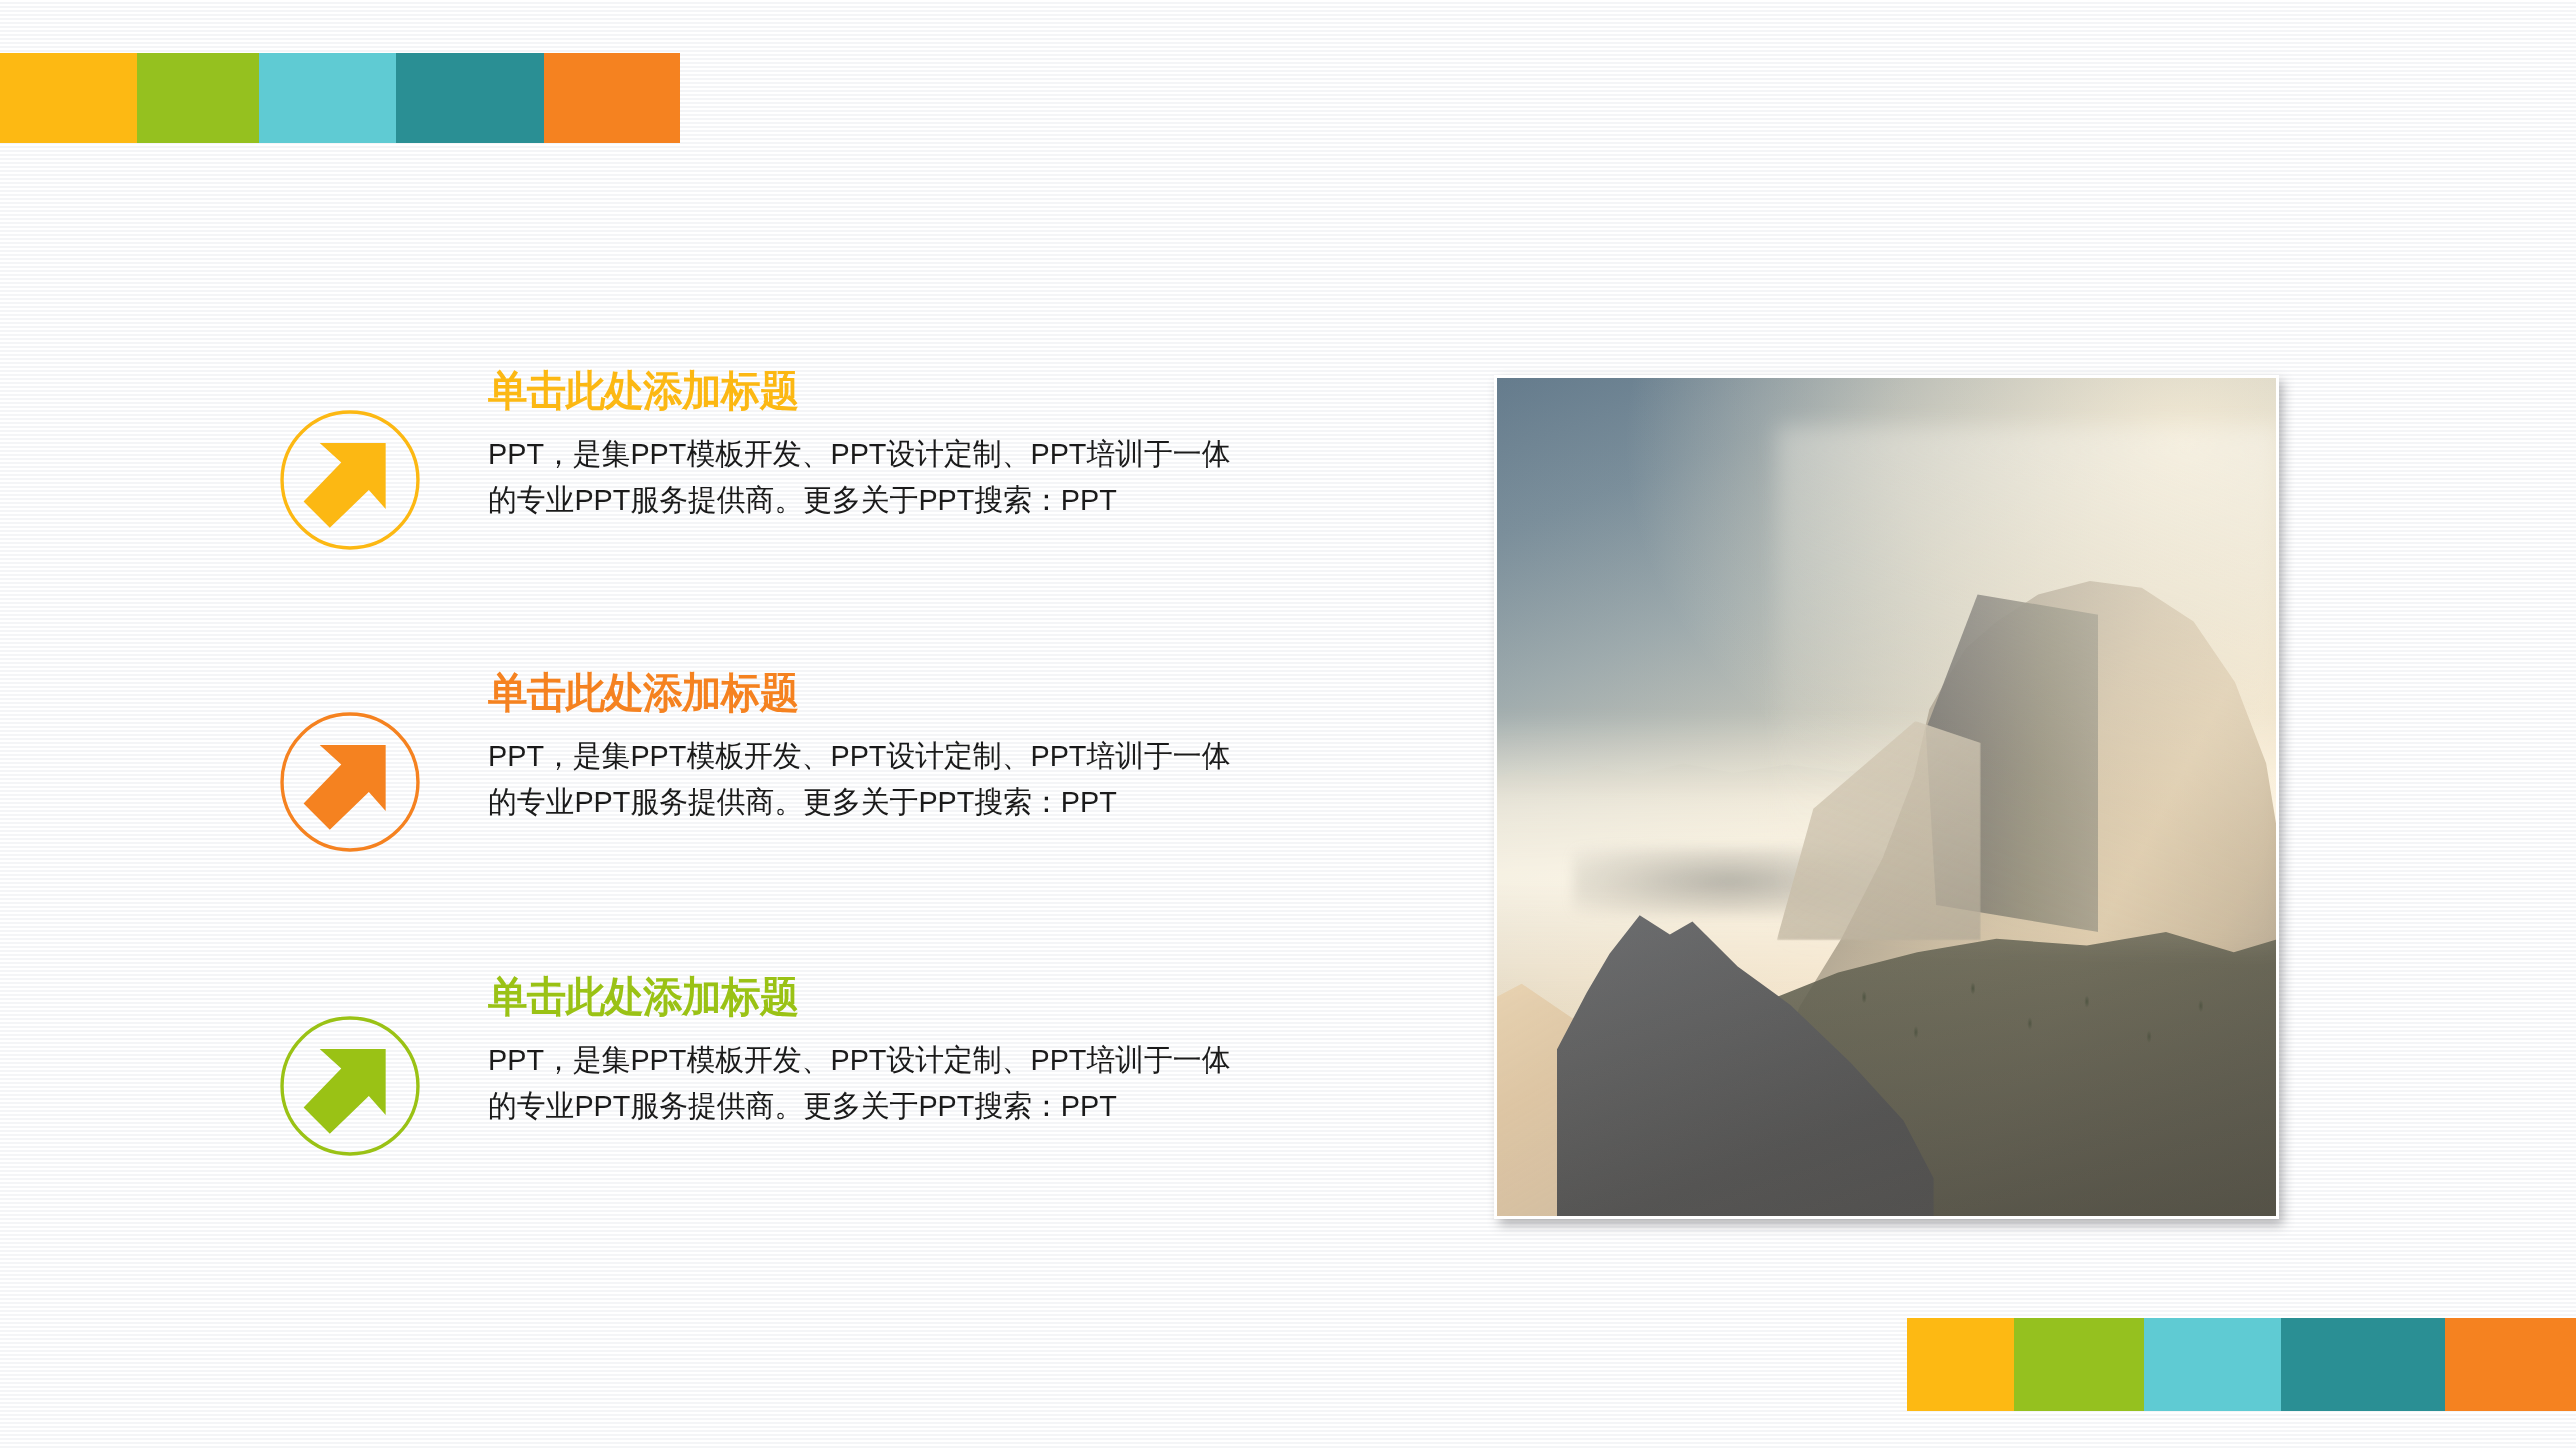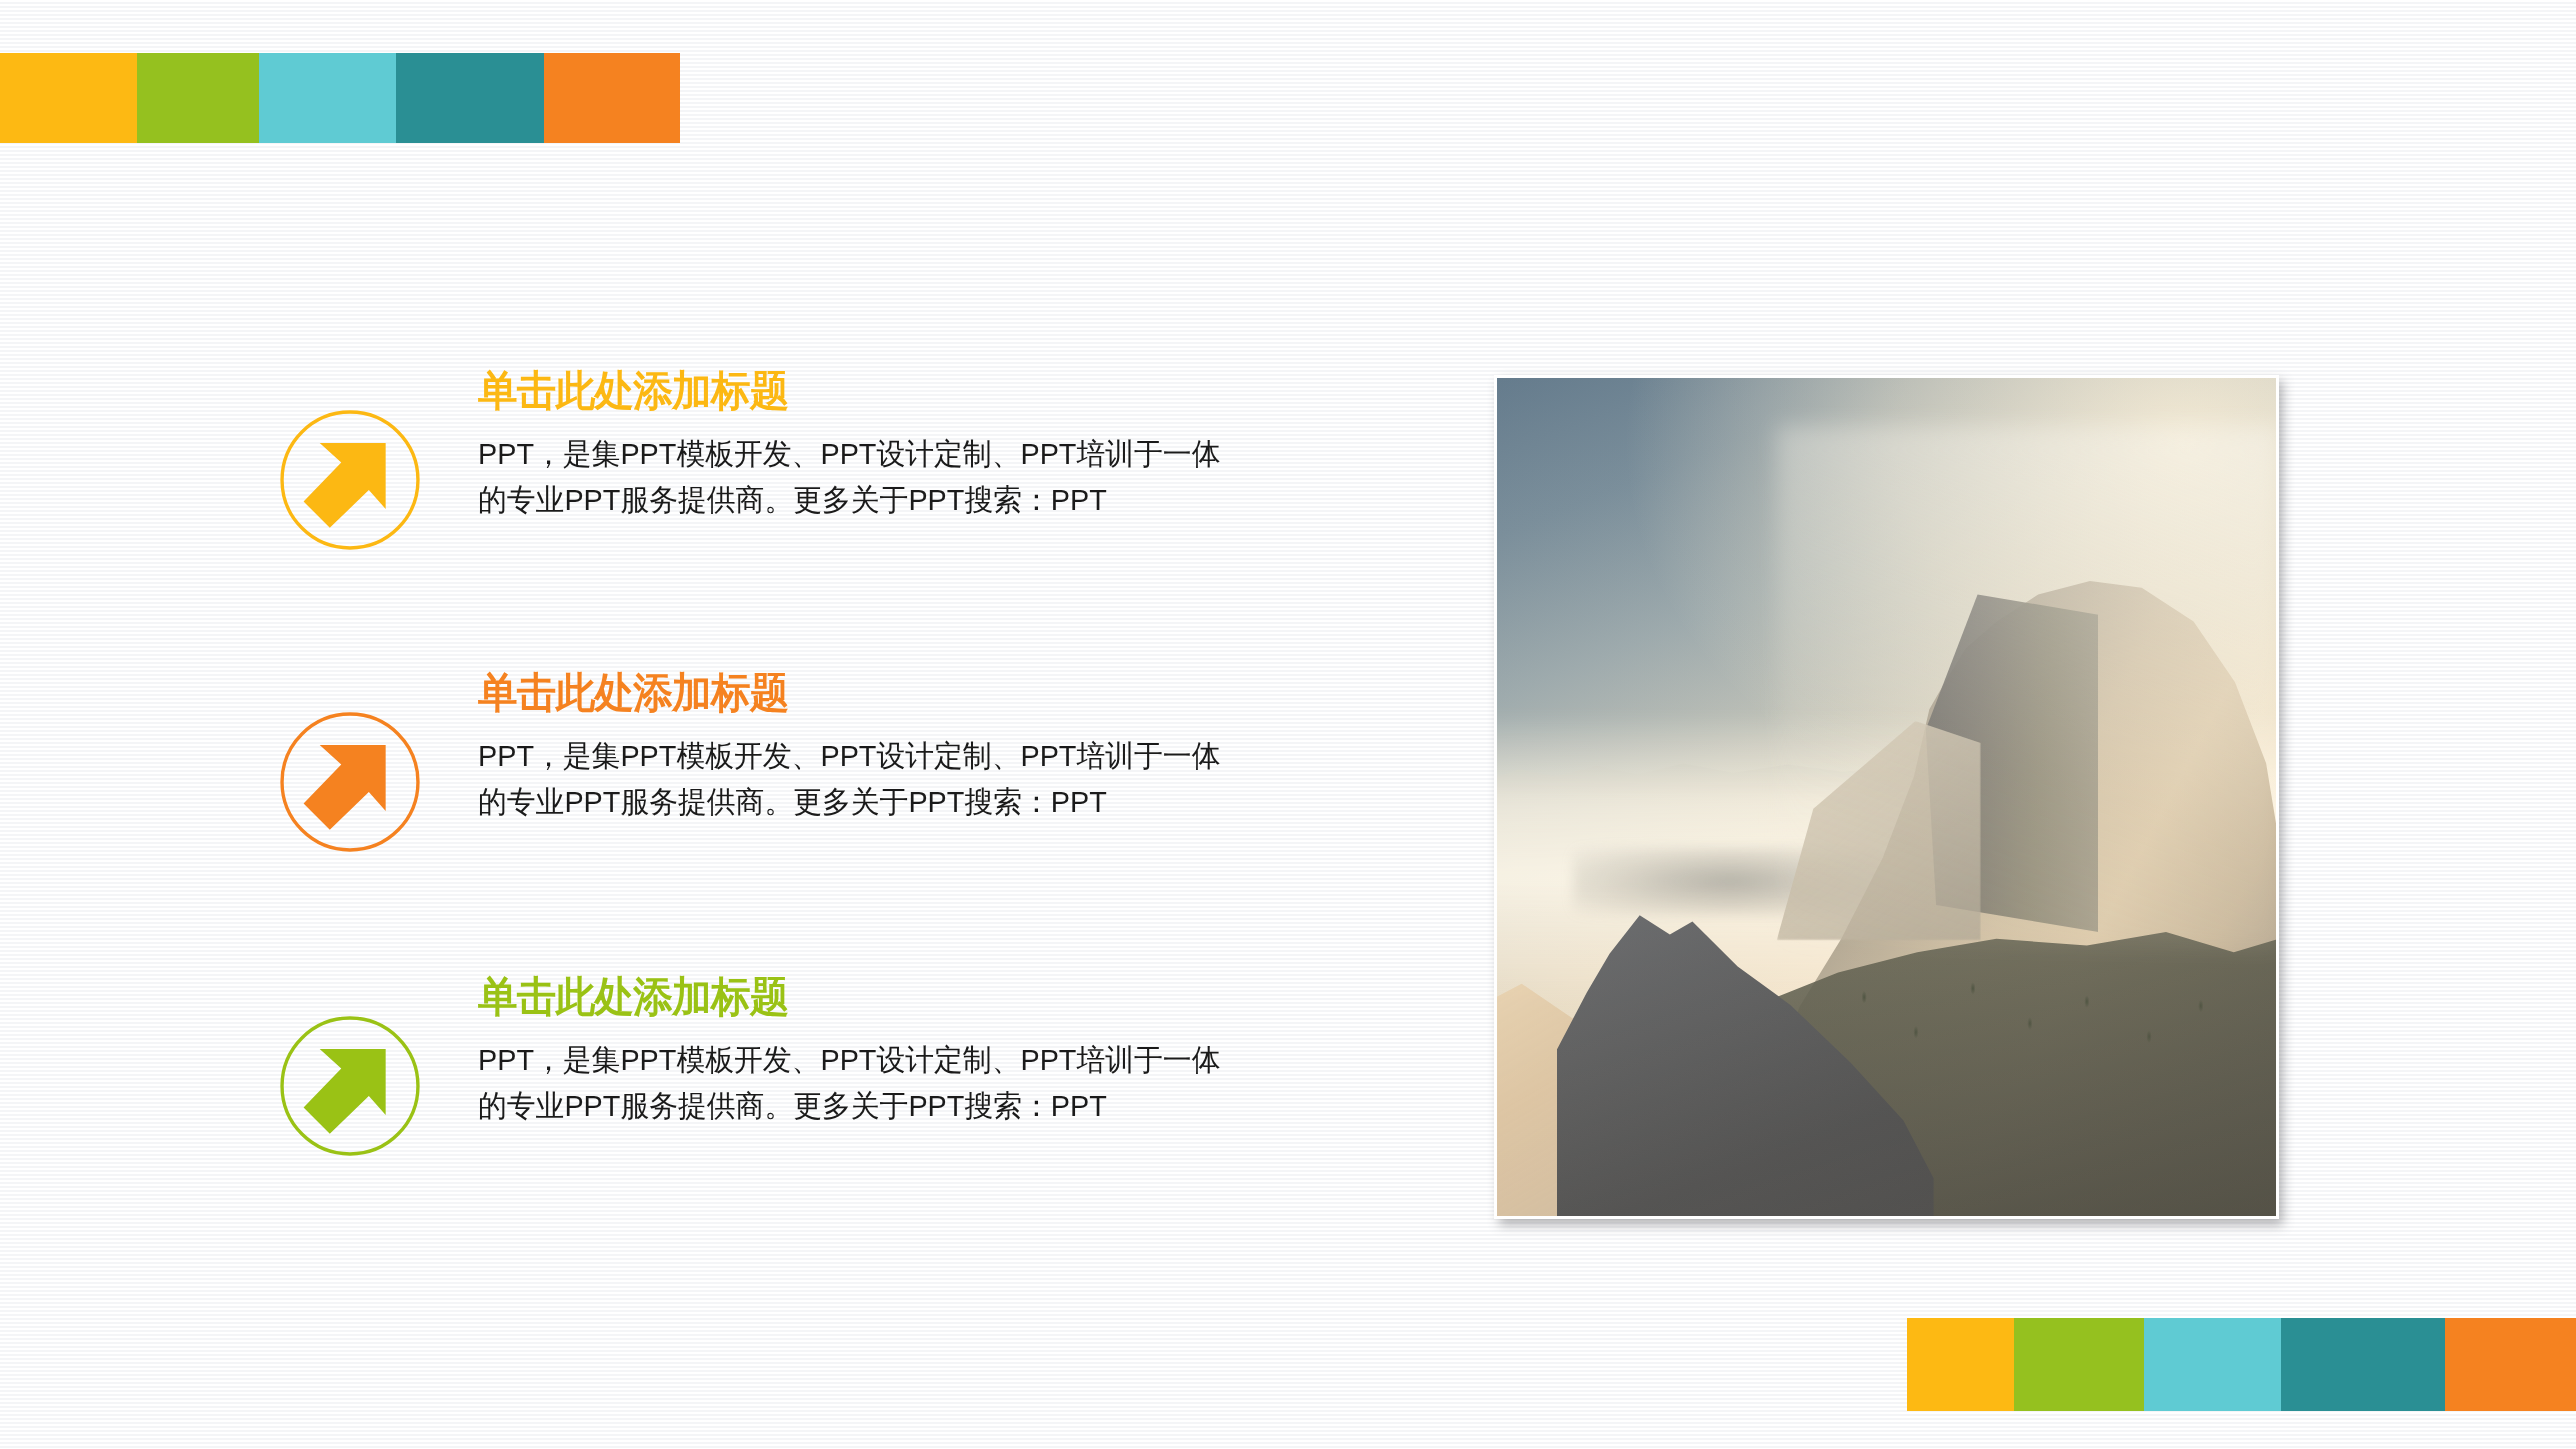--- a/index.html
+++ b/index.html
@@ -75,21 +75,21 @@
     height: 144px;
   }
   .feature-icon svg {
     display: block;
     width: 144px;
     height: 144px;
   }
 
   .feature-text {
     position: absolute;
-    left: 478px;
+    left: 488px;
     top: 0px;
     width: 805px;
   }
 
   .feature-title {
     font-family: "Liberation Sans", "DejaVu Sans", sans-serif;
     font-weight: bold;
     font-size: 42px;
     line-height: 50px;
     letter-spacing: -0.7px;

